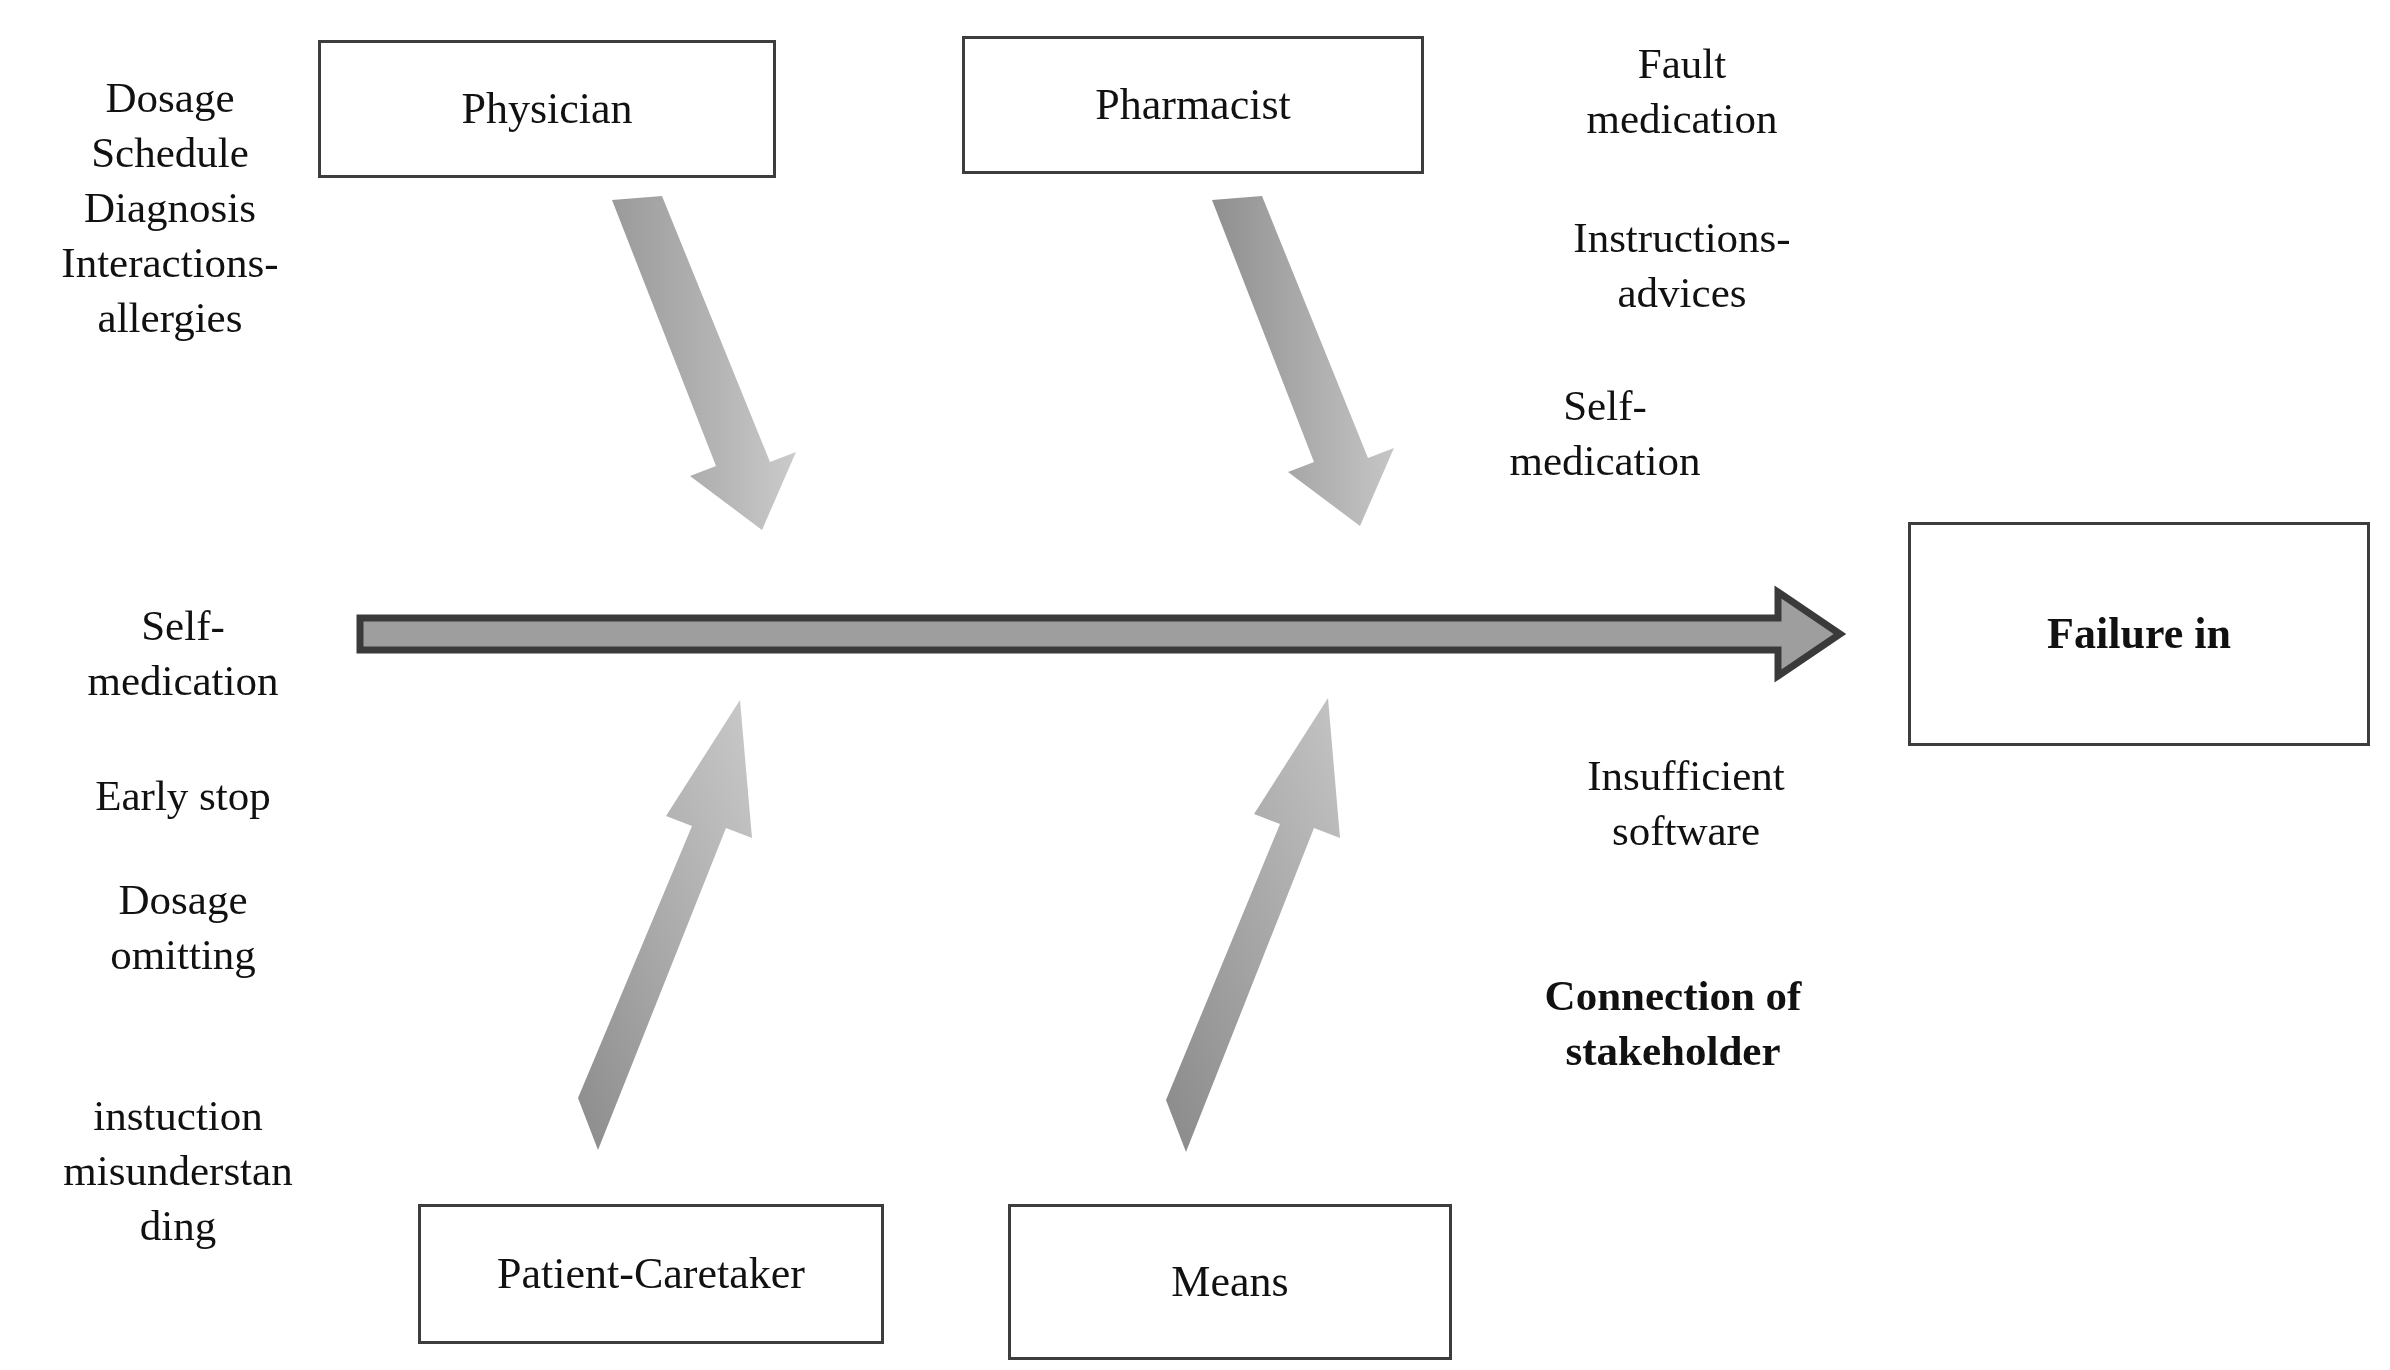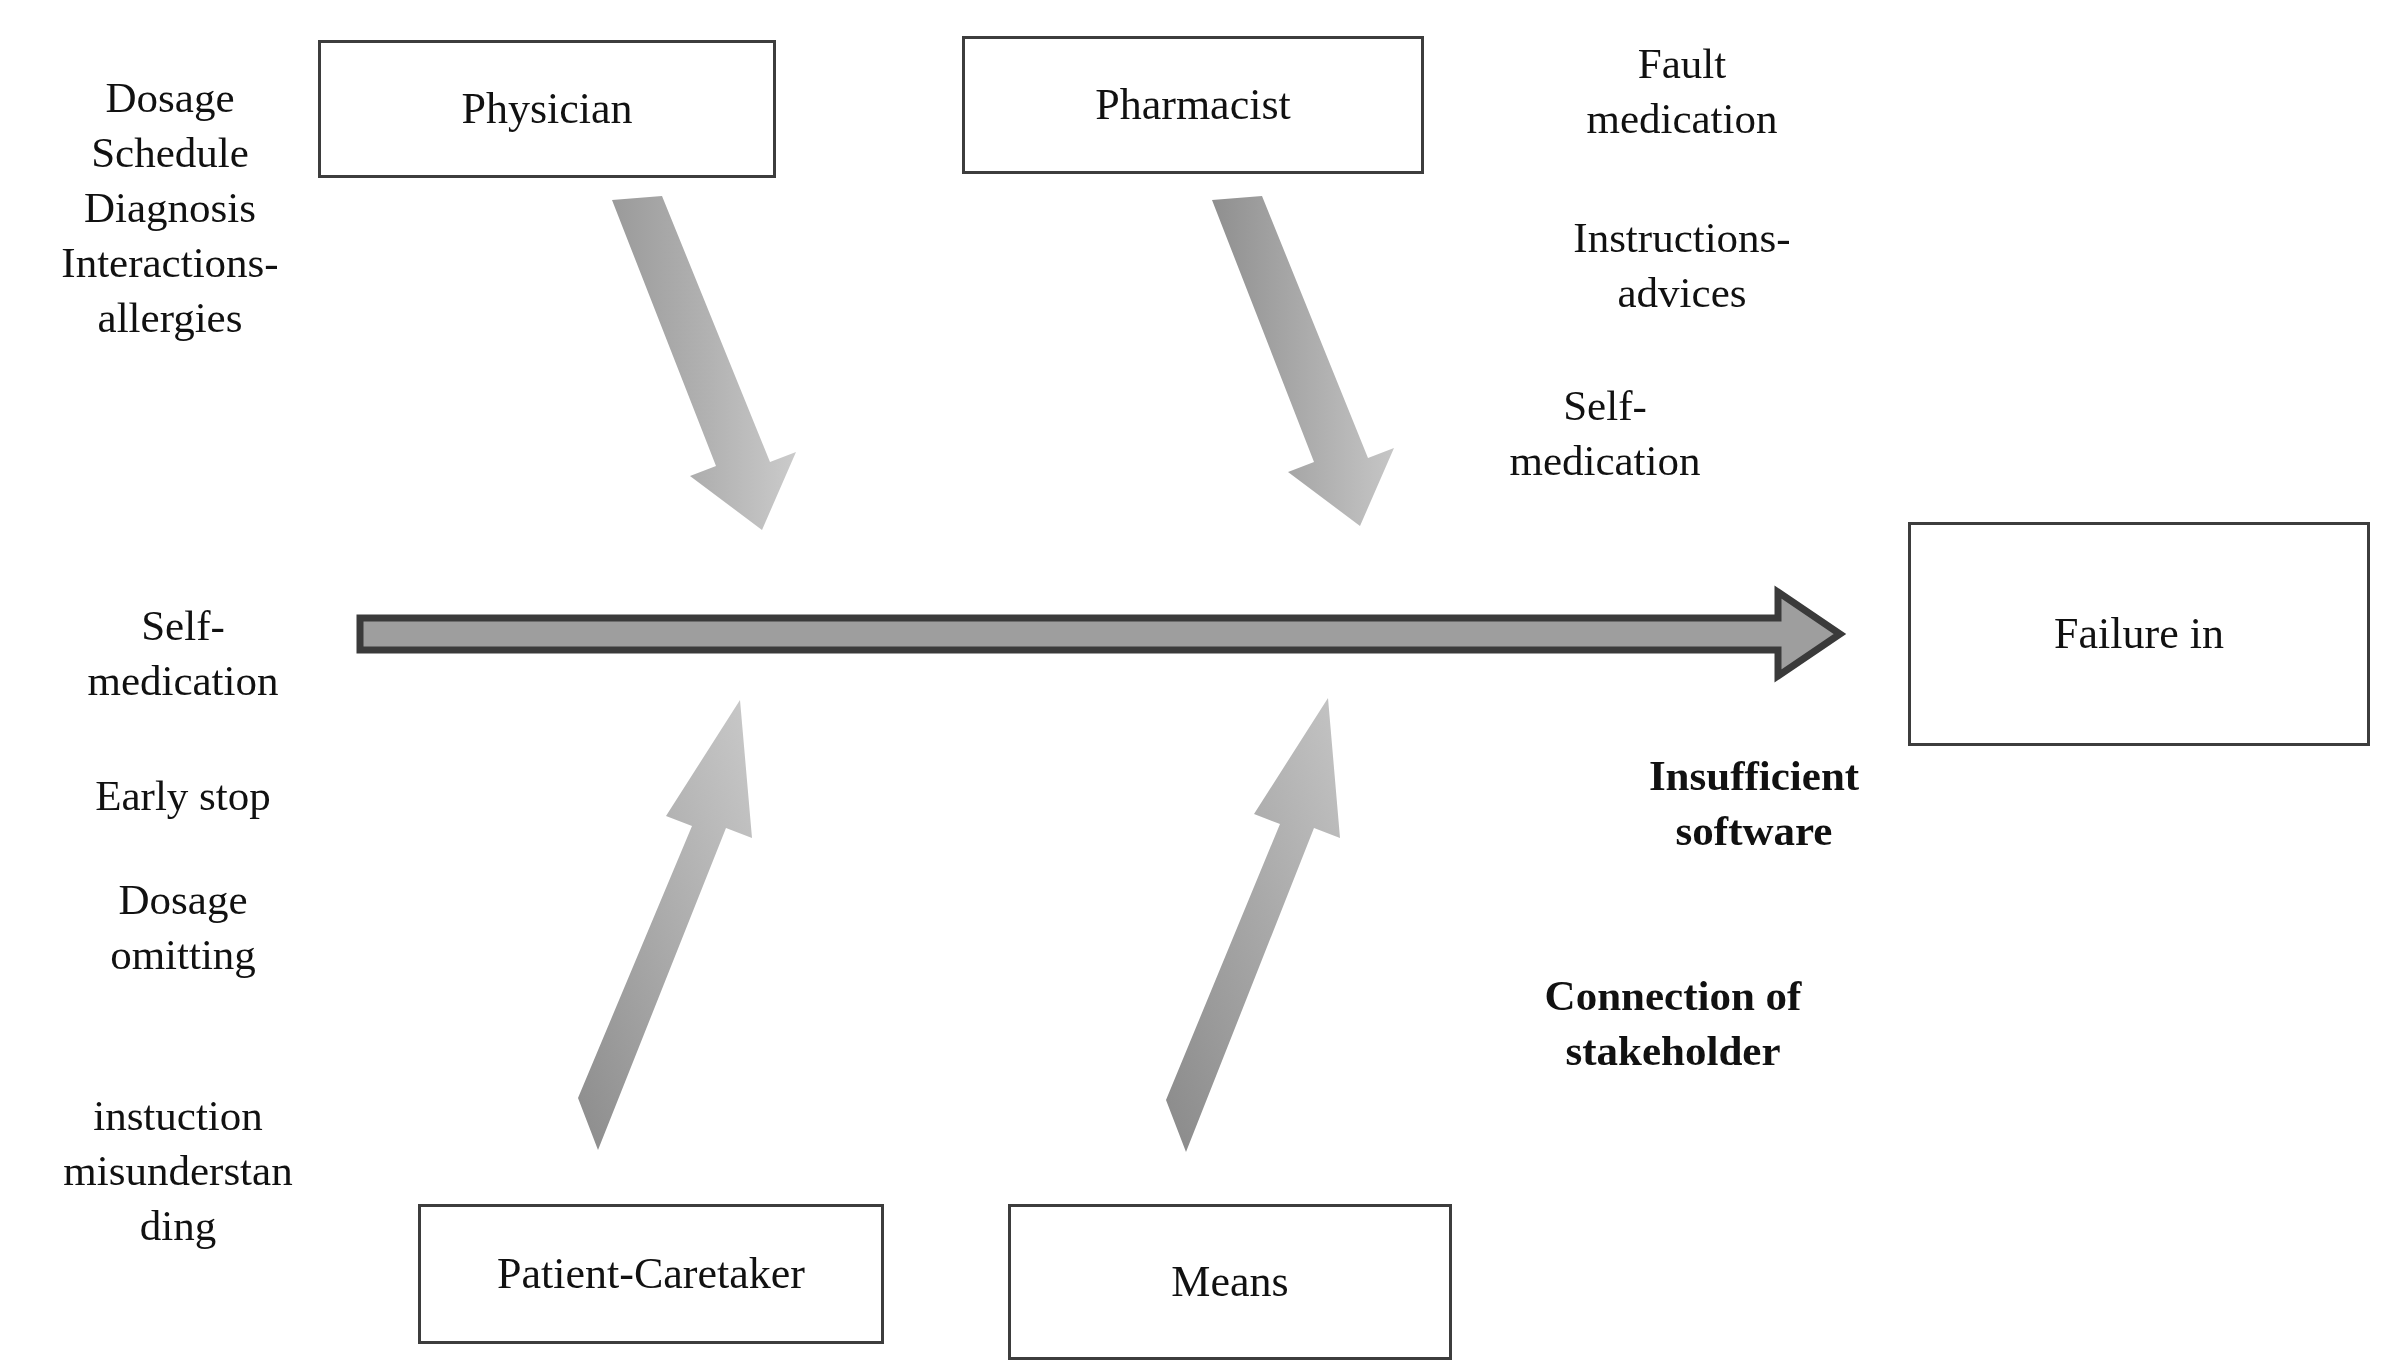--- a/index.html
+++ b/index.html
@@ -37,20 +37,21 @@
     background: #ffffff;
     display: flex;
     flex-direction: column;
     align-items: center;
     justify-content: center;
     font-size: 44px;
     line-height: 1.30;
     color: #111111;
     text-align: center;
     padding: 4px 10px;
+    font-weight: bold;
   }
   .cause-text {
     position: absolute;
     font-size: 43px;
     line-height: 1.28;
     color: #111111;
     text-align: center;
     white-space: pre-line;
   }
   svg.layer {
@@ -183,19 +184,19 @@
 
   <div class="cause-text" style="left:30px; top:768px; width:306px;">Early stop</div>
 
   <div class="cause-text" style="left:30px; top:872px; width:306px;">Dosage
 omitting</div>
 
   <div class="cause-text" style="left:18px; top:1088px; width:320px;">instuction
 misunderstan
 ding</div>
 
-  <div class="cause-text" style="left:1600px; top:748px; width:308px;font-weight:bold;">Insufficient
+  <div class="cause-text" style="left:1532px; top:748px; width:308px;">Insufficient
 software</div>
 
   <div class="cause-text" style="left:1498px; top:968px; width:350px;font-weight:bold;">Connection of
 stakeholder</div>
 
 </div>
 
 </body></html>

